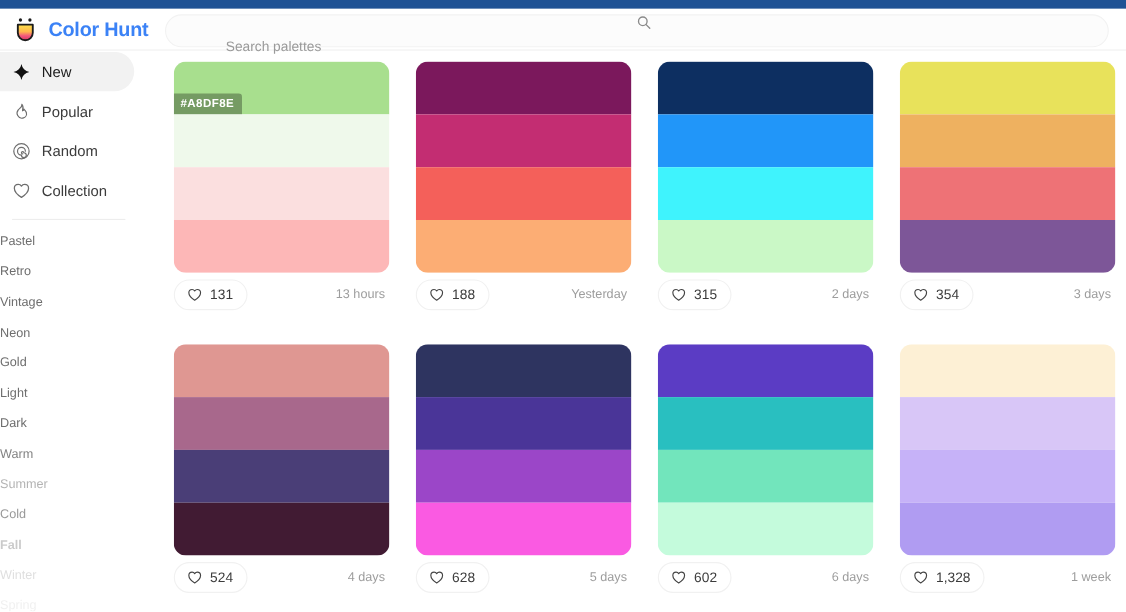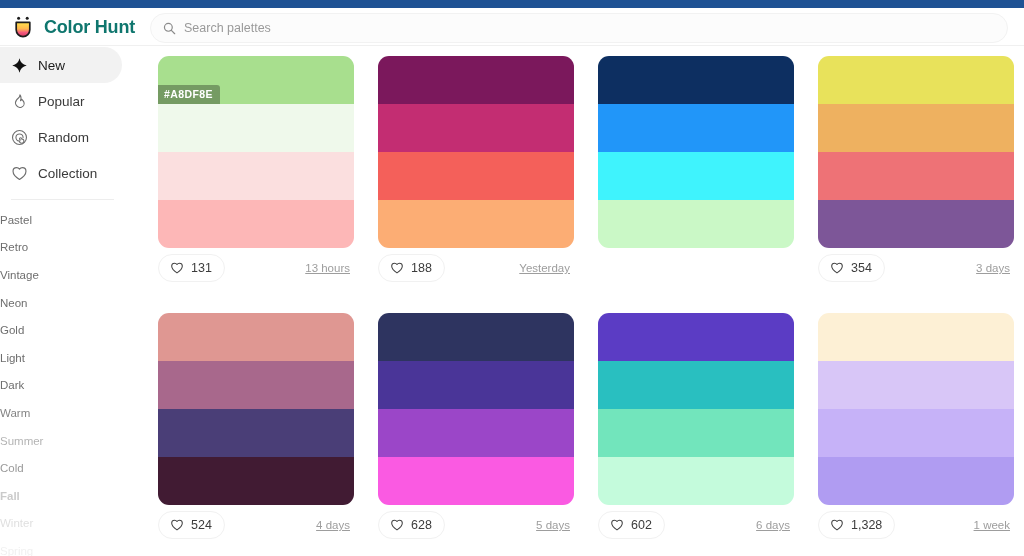--- a/index.html
+++ b/index.html
@@ -51,38 +51,39 @@
   .logo-icon {
     width: 26px;
     height: 26px;
     display: block;
     flex: 0 0 26px;
   }
 
   .brand-name {
     font-size: 18px;
     font-weight: bold;
-    color: #0f766e;
+    color: #3b82f6;
     letter-spacing: -0.2px;
     white-space: nowrap;
   }
 
   .search-box {
     position: absolute;
     left: 150px;
     top: 5px;
     width: 858px;
     height: 30px;
     background: #fcfcfc;
     border: 1px solid #f2f2f2;
     border-radius: 15px;
     display: flex;
     align-items: center;
     padding-left: 12px;
     gap: 8px;
+    flex-direction: column;
   }
 
   .search-icon { width: 13px; height: 13px; flex: 0 0 13px; display:block; }
 
   .search-input {
     border: 0;
     outline: 0;
     background: transparent;
     font-family: "Liberation Sans", sans-serif;
     font-size: 12.5px;
@@ -215,21 +216,20 @@
 
   .like-count {
     font-size: 12.5px;
     color: #3c3c3c;
   }
 
   .time-label {
     font-size: 11.5px;
     color: #9d9d9d;
     white-space: nowrap;
-    text-decoration: underline;
   }
 </style>
 </head>
 <body>
 
 <div id="app">
 
   <div class="top-strip"></div>
 
   <div class="header">
@@ -344,20 +344,29 @@
             <span class="time-label">Yesterday</span>
           </div>
         </div>
         <div class="card">
           <div class="swatches">
             <div class="swatch" style="background: rgb(13, 47, 97);"></div>
             <div class="swatch" style="background: rgb(33, 150, 249);"></div>
             <div class="swatch" style="background: rgb(63, 243, 253);"></div>
             <div class="swatch" style="background: rgb(202, 248, 198);"></div>
           </div>
+          <div class="card-footer">
+            <div class="like-btn">
+              <svg class="heart-icon" viewBox="0 0 20 20">
+                <path d="M10 17 C10 17 2.4 12.3 2.4 7.3 C2.4 4.8 4.3 3.1 6.6 3.1 C8.1 3.1 9.3 3.9 10 5 C10.7 3.9 11.9 3.1 13.4 3.1 C15.7 3.1 17.6 4.8 17.6 7.3 C17.6 12.3 10 17 10 17 Z" fill="none" stroke="#444" stroke-width="1.5" stroke-linejoin="round"></path>
+              </svg>
+              <span class="like-count">315</span>
+            </div>
+            <span class="time-label">2 days</span>
+          </div>
         </div>
         <div class="card">
           <div class="swatches">
             <div class="swatch" style="background: rgb(232, 226, 91);"></div>
             <div class="swatch" style="background: rgb(238, 177, 96);"></div>
             <div class="swatch" style="background: rgb(238, 114, 118);"></div>
             <div class="swatch" style="background: rgb(125, 86, 152);"></div>
           </div>
           <div class="card-footer">
             <div class="like-btn">

